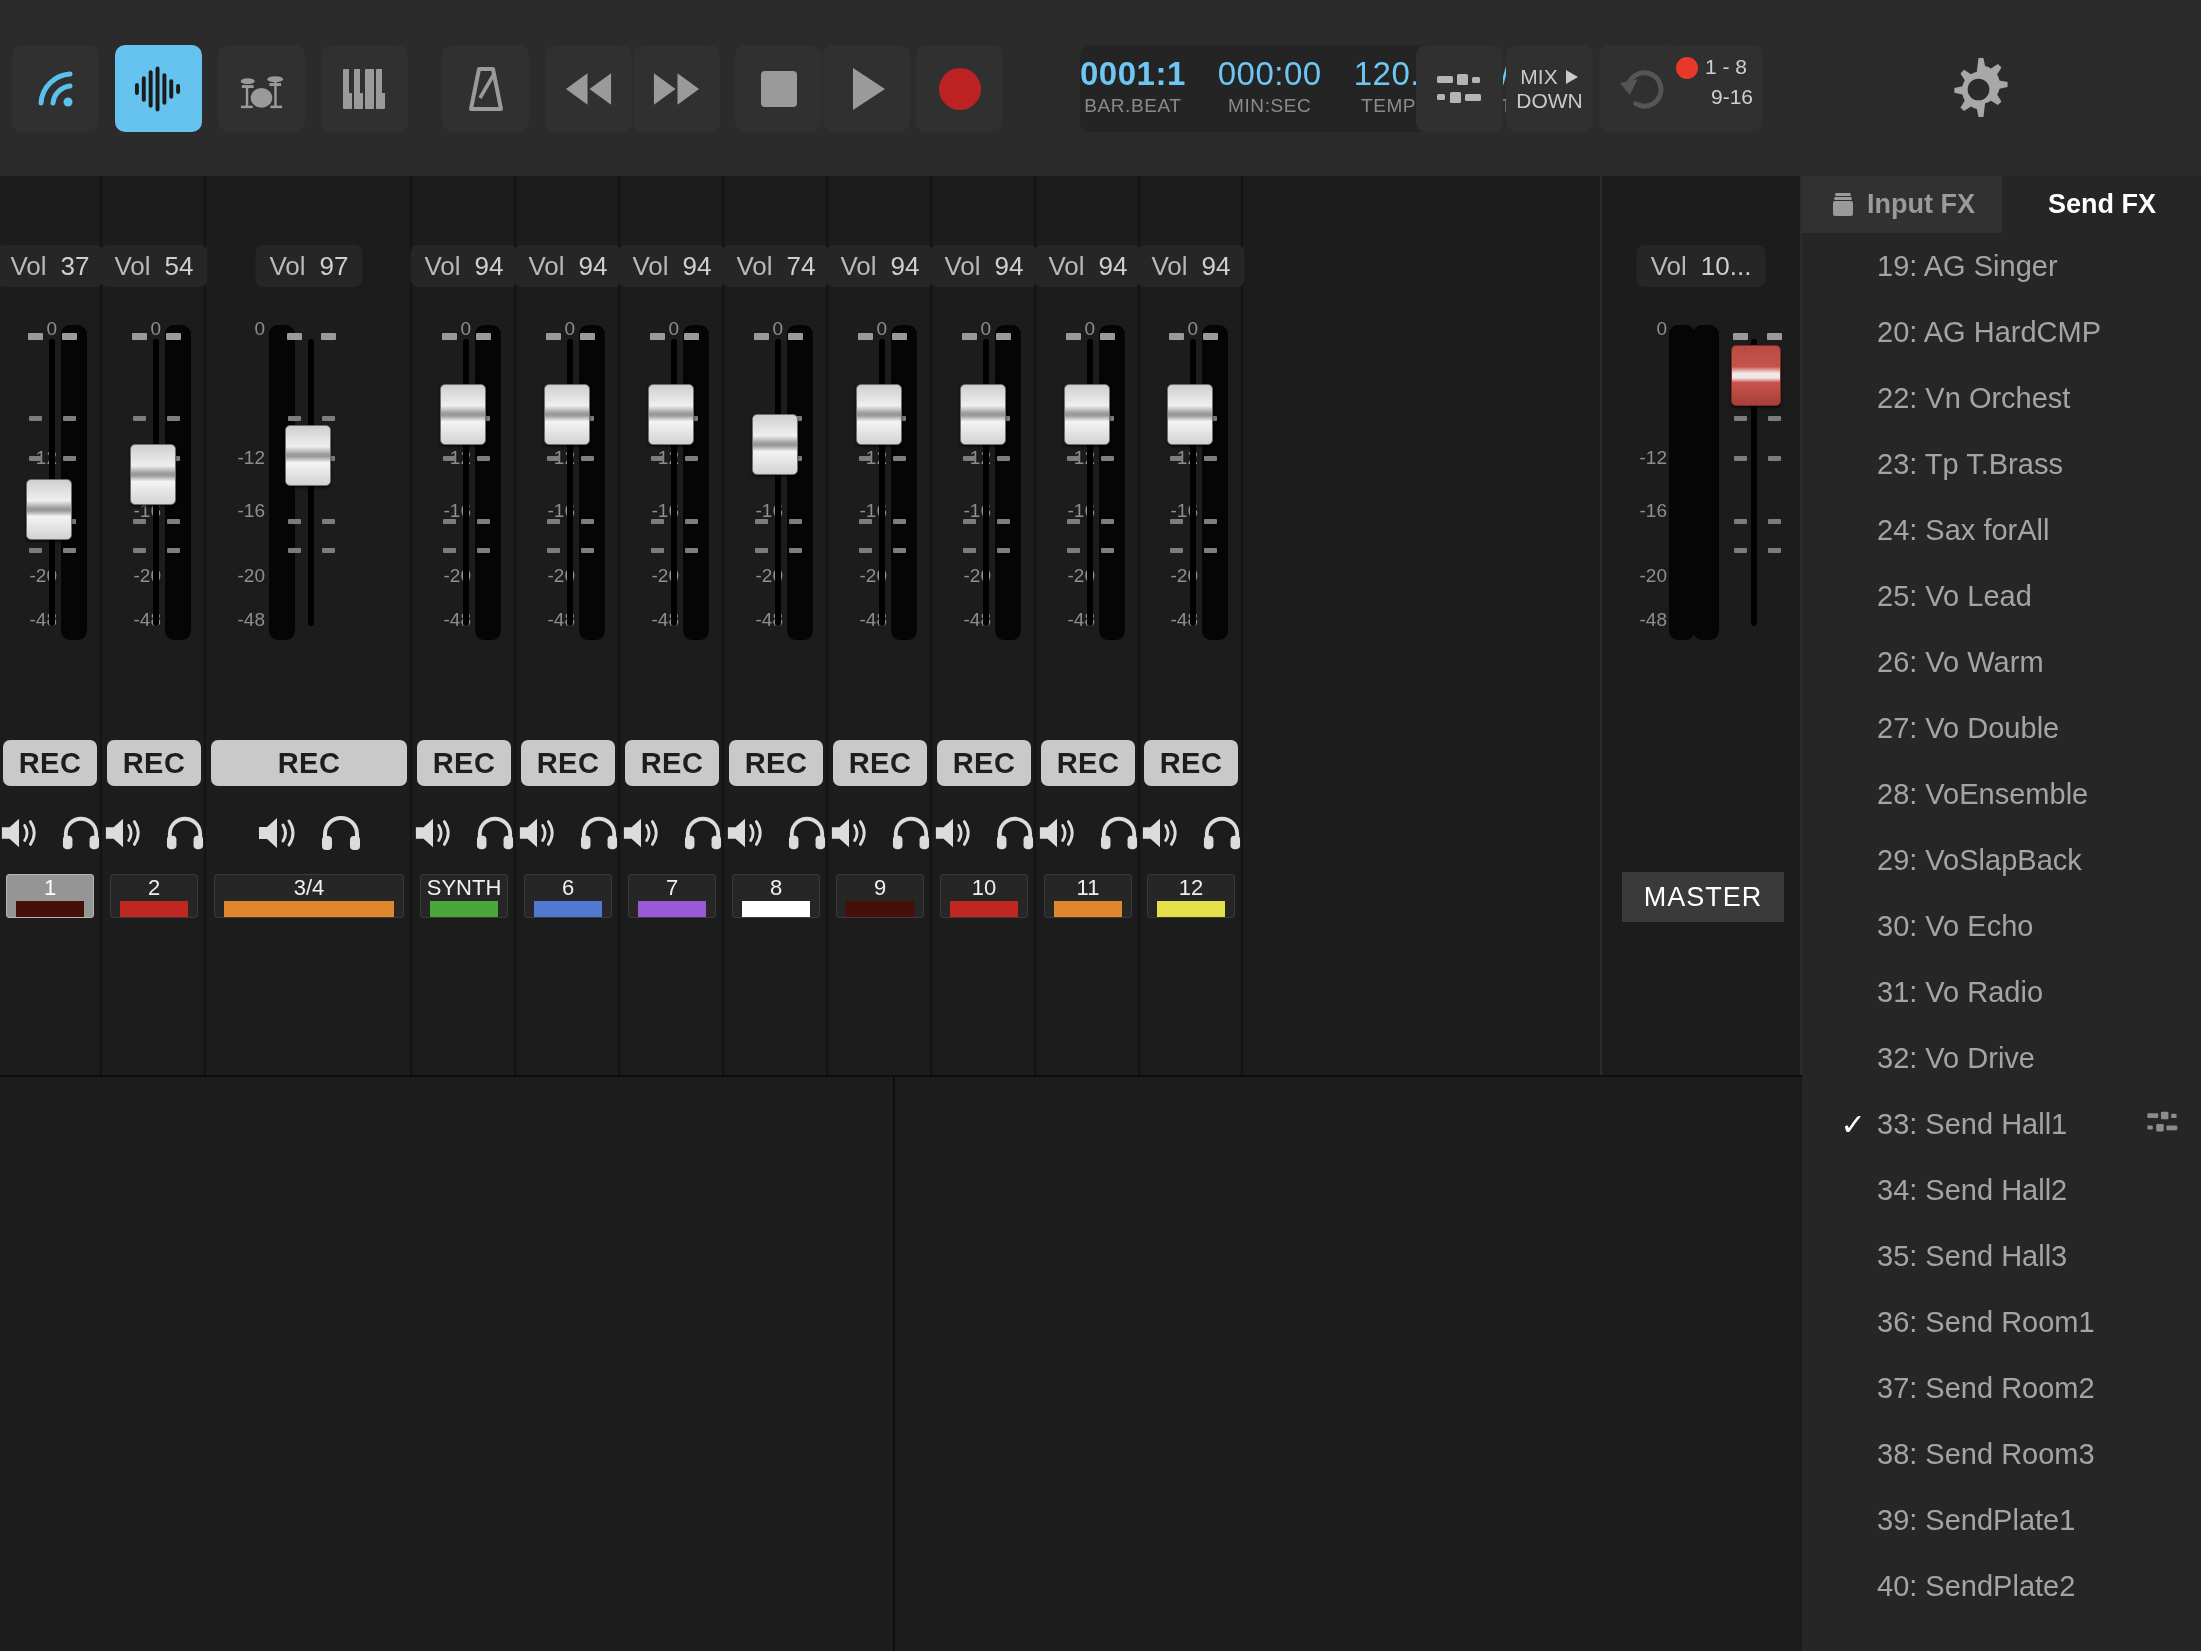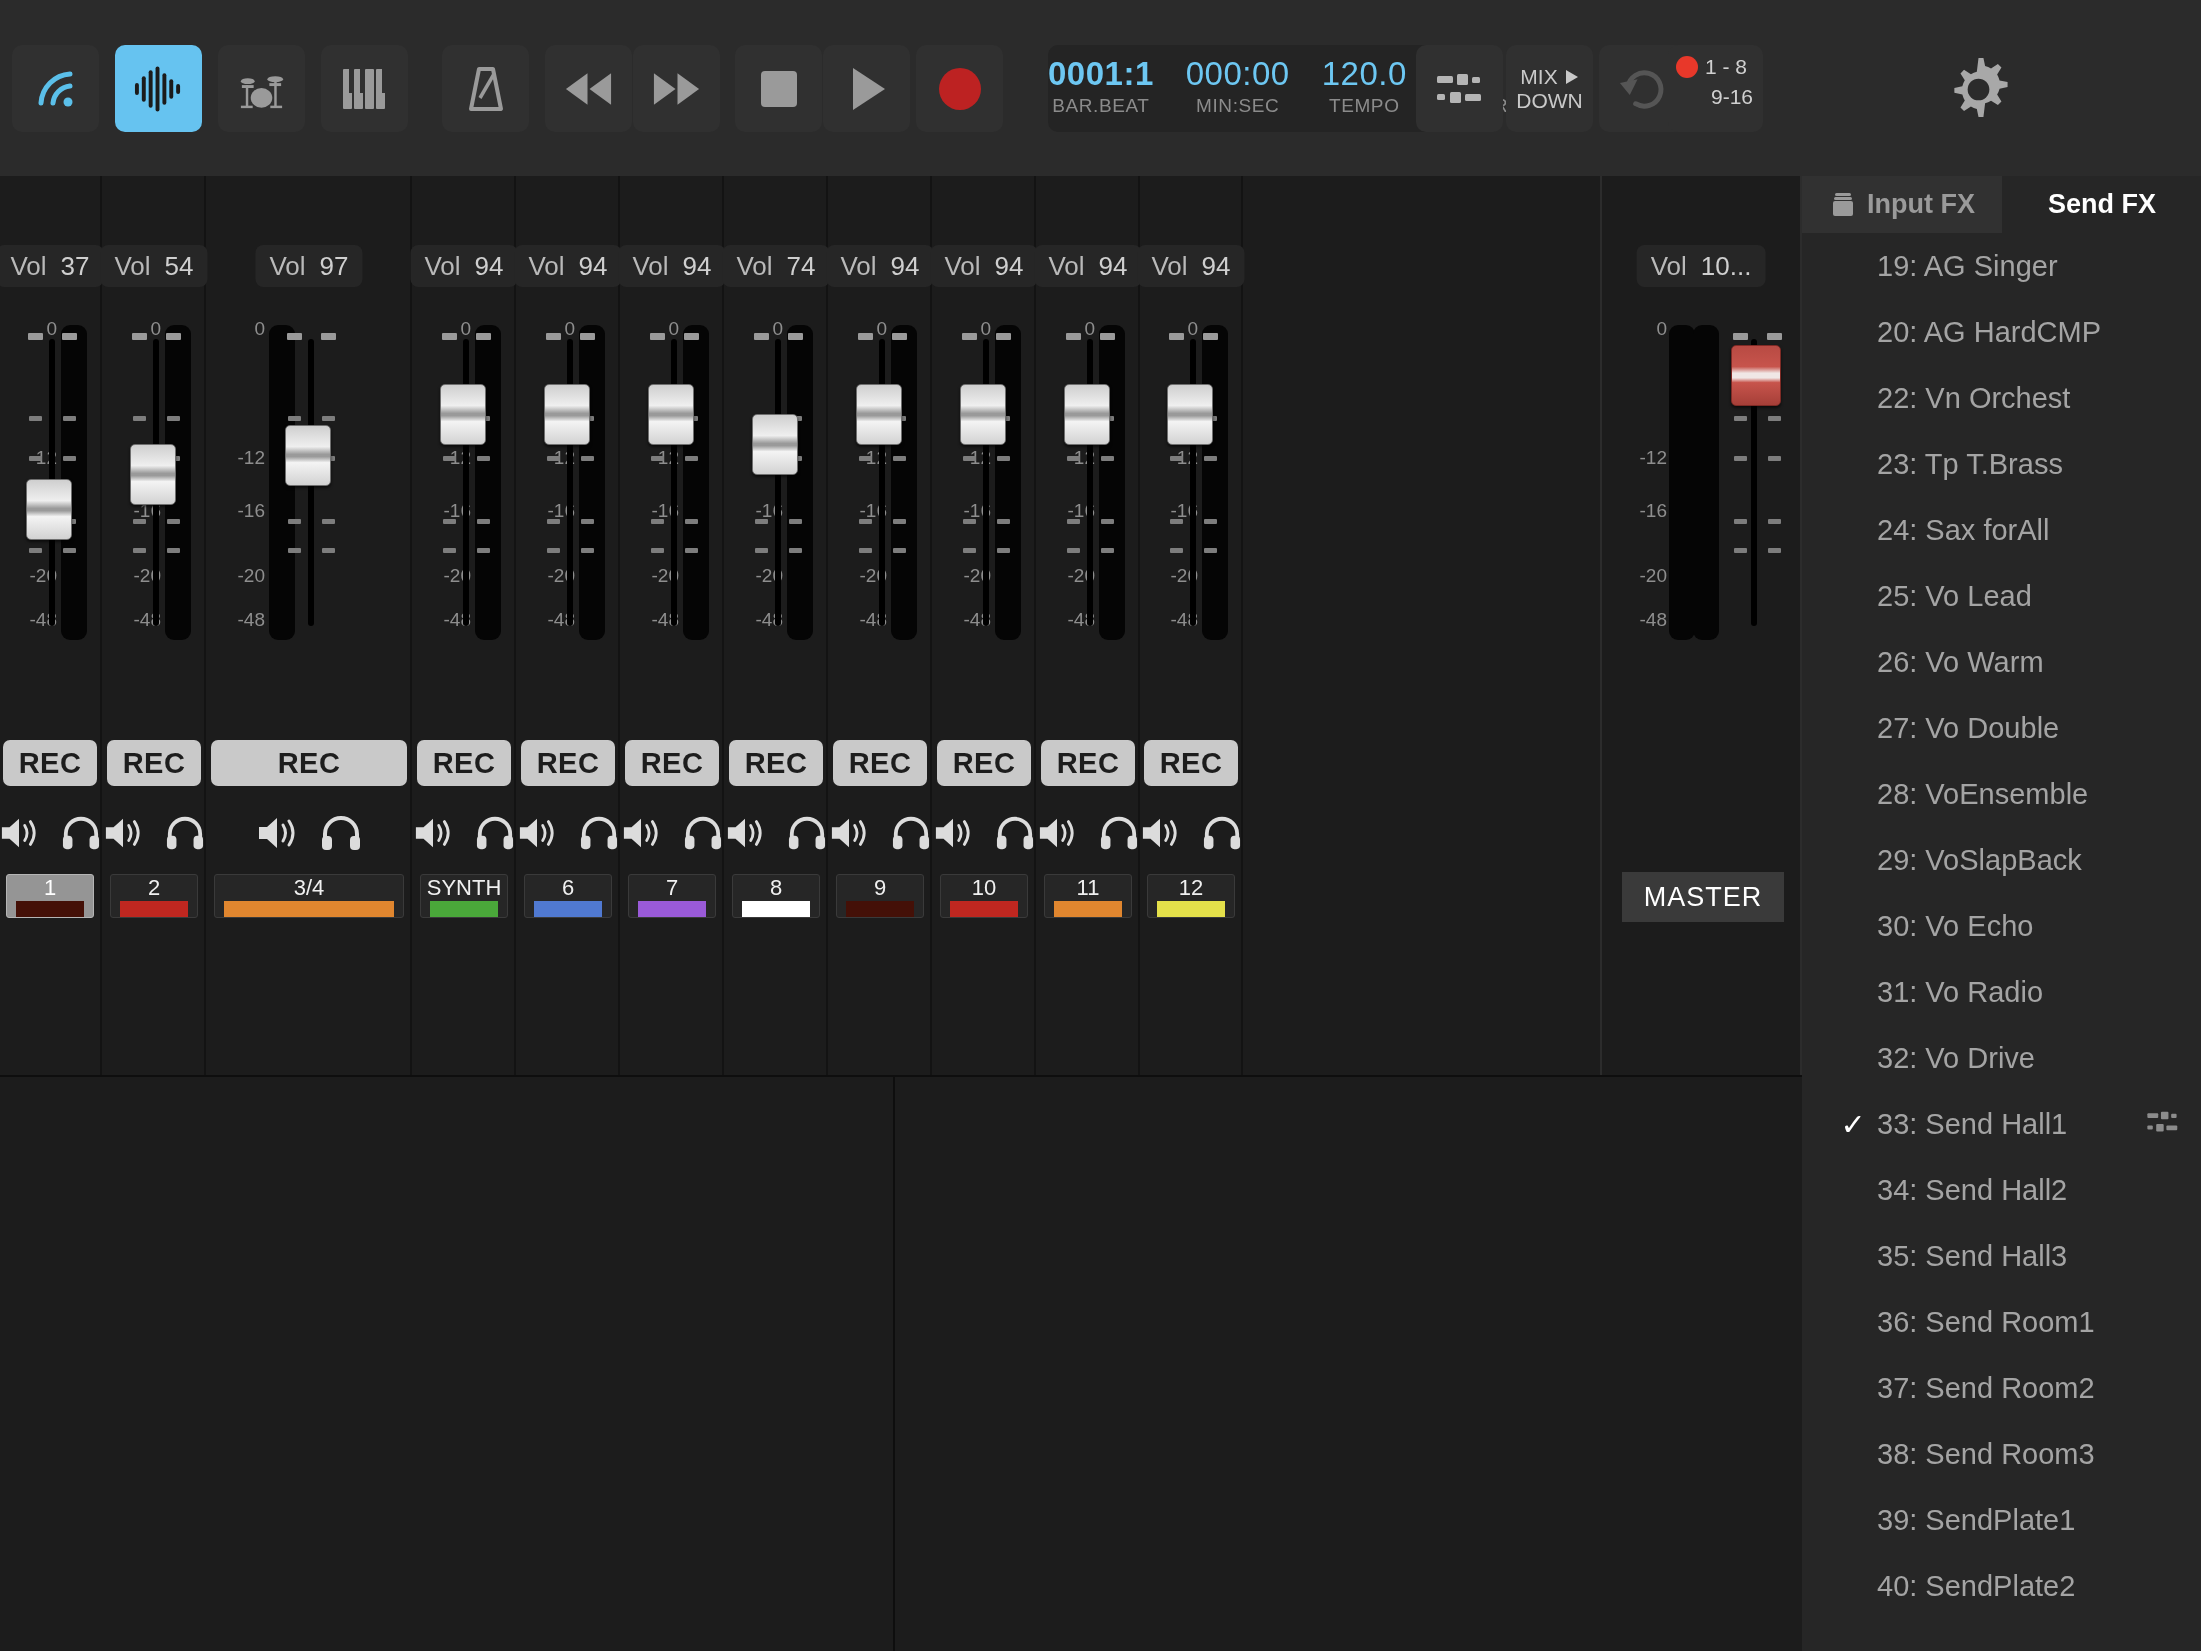--- a/index.html
+++ b/index.html
@@ -43,21 +43,21 @@
     background:#303030; border-radius:10px;
     display:flex; flex-direction:column; align-items:center; justify-content:center;
   }
   #mixdown .l1{ font-size:21px; color:#c9c9c9; display:flex; align-items:center; gap:5px;}
   #mixdown .l2{ font-size:21px; color:#c9c9c9; }
 
   #rec-range{
     position:absolute; top:45px; left:1668px; height:87px; width:95px;
     background:#303030; border-radius:10px; padding-top:10px;
   }
-  #rec-range .row1{ display:flex; align-items:center; gap:7px; padding-left:8px; }
+  #rec-range .row1{ display:flex; align-items:flex-end; gap:7px; padding-left:8px; }
   #rec-range .dot{ width:22px; height:22px; border-radius:50%; background:#e8382a; }
   #rec-range .t1{ font-size:21px; color:#d0d0d0; }
   #rec-range .row2{ text-align:right; padding-right:10px; font-size:21px; color:#d0d0d0; margin-top:6px;}
 
   #gear{ position:absolute; top:54px; left:1945px; width:67px; height:67px; }
 
   
   #mixer{
     position:absolute; left:0; top:176px; width:1600px; height:899px;
     background:#1c1c1c;
@@ -263,21 +263,21 @@
         <polygon points="6,2 6,44 38,23" fill="#9a9a9a"></polygon>
       </svg>
     </div>
 
     <div class="tb-btn" style="left:916px">
       <svg width="44" height="44" viewBox="0 0 44 44">
         <circle cx="22" cy="22" r="21" fill="#bd2222"></circle>
       </svg>
     </div>
 
-    <div id="transport-display" style="left:1048px; width:405px;gap:32px;">
+    <div id="transport-display" style="left:1080px; width:405px;gap:32px;">
       <div class="td-cell" style="width:119px">
         <div class="td-val">0001:1</div>
         <div class="td-lbl">BAR.BEAT</div>
       </div>
       <div class="td-cell" style="width:111px">
         <div class="td-val thin">000:00</div>
         <div class="td-lbl">MIN:SEC</div>
       </div>
       <div class="td-cell" style="width:91px">
         <div class="td-val thin">120.0</div>

